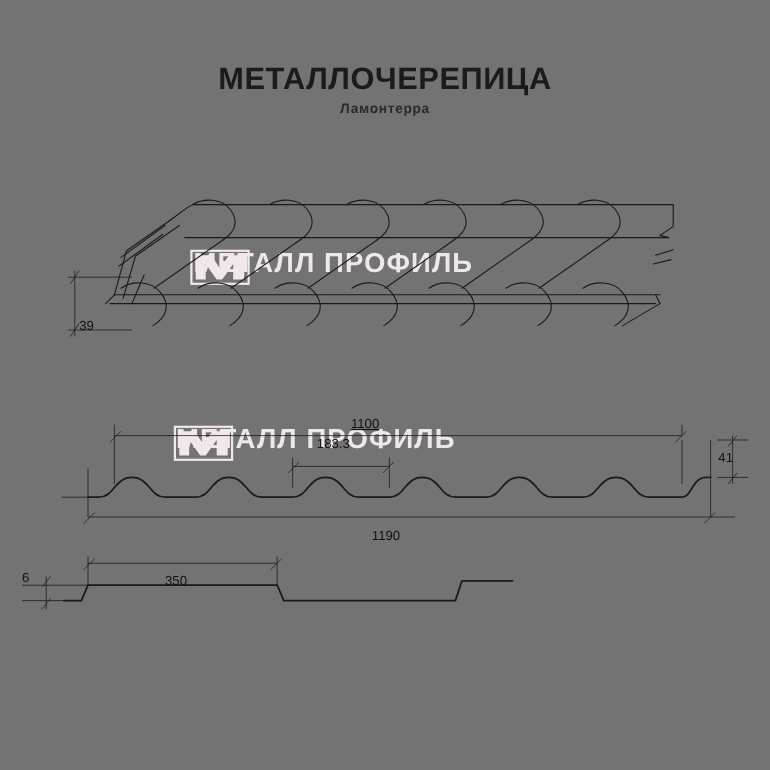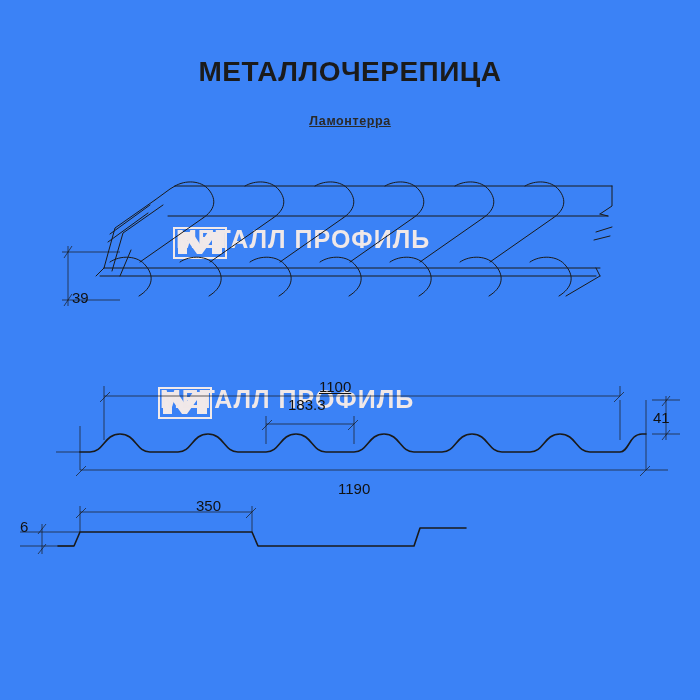--- a/index.html
+++ b/index.html
@@ -12,43 +12,42 @@
     height: 700px;
     font-family: "Liberation Sans", sans-serif;
     color: #000000;
     position: relative;
     overflow: hidden;
   }
   #page {
     position: relative;
     width: 700px;
     height: 700px;
-    background: #3b82f6;
+    background: #737373;
   }
   .title-block {
     position: absolute;
     left: 0;
     top: 56px;
     width: 700px;
     text-align: center;
   }
   .main-title {
     font-size: 28px;
     font-weight: bold;
     letter-spacing: 0.5px;
     color: #1b1b1b;
     line-height: 32px;
   }
   .sub-title {
     font-size: 12.5px;
     font-weight: bold;
     color: #2a2a2a;
     letter-spacing: 0.6px;
-    margin-top: 26px;
-    text-decoration: underline;
+    margin-top: 4px;
   }
   .svg-layer {
     position: absolute;
     left: 0;
     top: 0;
     width: 700px;
     height: 700px;
   }
   .wm {
     position: absolute;
@@ -65,21 +64,21 @@
     color: #f0e8e8;
   }
   .wm2 {
     left: 160px;
     top: 385px;
     font-size: 25px;
     color: #f0e8e8;
   }
   .dim-label {
     position: absolute;
-    font-size: 15px;
+    font-size: 12px;
     color: #111111;
     white-space: nowrap;
   }
 </style>
 </head>
 <body>
 
 <div id="page">
 
   <div class="title-block">
@@ -275,17 +274,17 @@
   <div class="dim-label" style="left:72px; top:289px;">39</div>
 
   <div class="dim-label" style="left:319px; top:378px;text-decoration:underline;">1100</div>
 
   <div class="dim-label" style="left:288px; top:396px;">183.3</div>
 
   <div class="dim-label" style="left:338px; top:480px;">1190</div>
 
   <div class="dim-label" style="left:653px; top:409px;">41</div>
 
-  <div class="dim-label" style="left:150px; top:497px;margin-left:46px;">350</div>
+  <div class="dim-label" style="left:150px; top:521px;">350</div>
 
   <div class="dim-label" style="left:20px; top:518px;">6</div>
 
 </div>
 
 </body></html>

